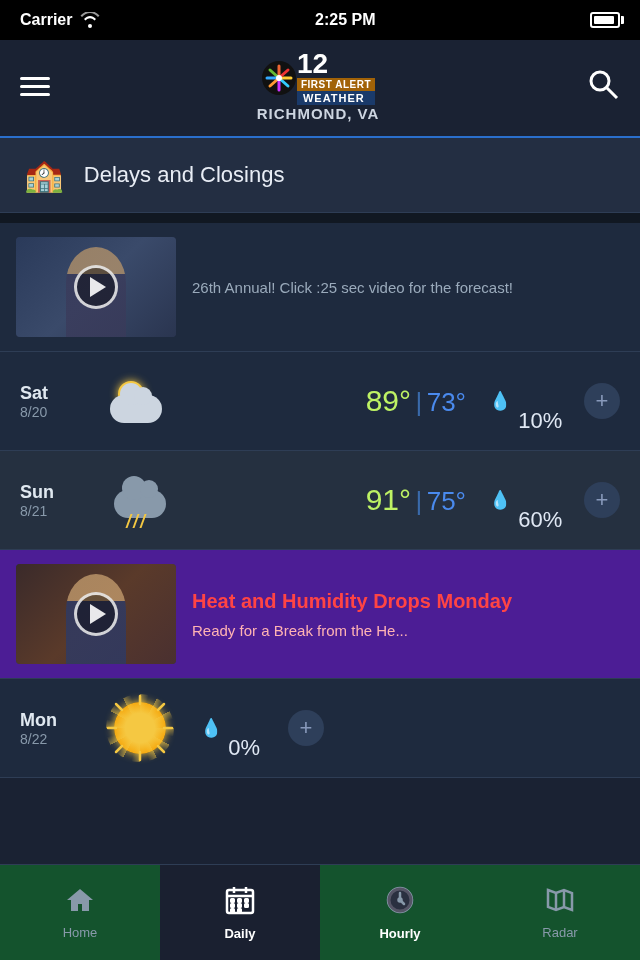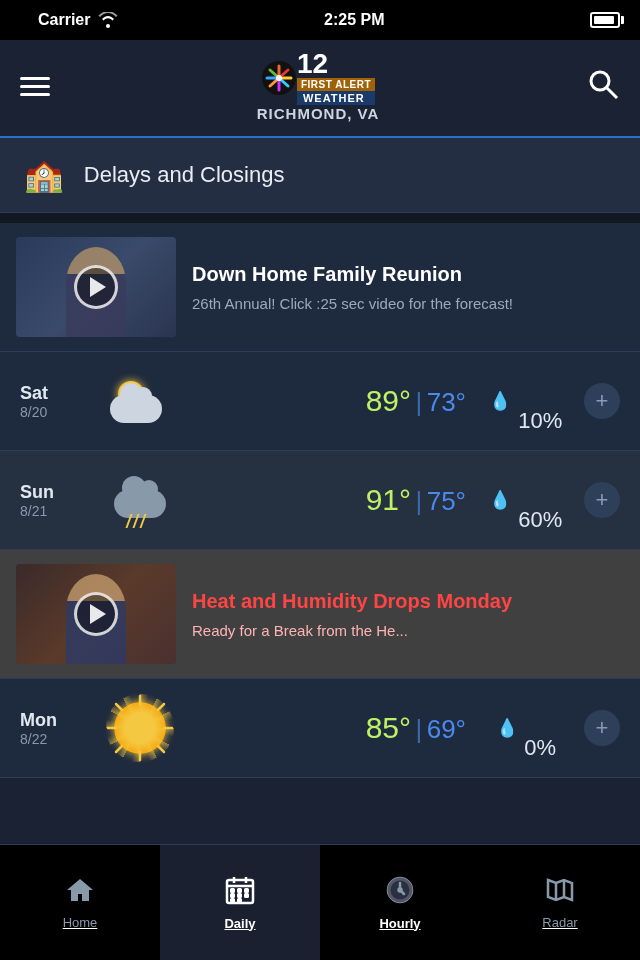--- a/index.html
+++ b/index.html
@@ -21,21 +21,20 @@
       align-items: center;
       justify-content: space-between;
       padding: 0 20px;
       font-size: 16px;
       font-weight: 600;
     }
     .status-bar .carrier {
       display: flex;
       align-items: center;
       gap: 8px;
-      margin-left: 18px;
     }
     .battery-icon {
       width: 30px;
       height: 16px;
       border: 2px solid #fff;
       border-radius: 3px;
       position: relative;
     }
     .battery-icon::after {
       content: '';
@@ -414,38 +413,37 @@
       font-size: 22px;
       display: flex;
       align-items: center;
       justify-content: center;
       cursor: pointer;
       margin-left: 8px;
     }
 
     
     .news-item-red {
-      background: #404040;
+      background: #4c1d95;
     }
     .news-item-red .news-desc {
       color: #ffb3b3;
     }
 
     
     .bottom-nav {
       position: absolute;
       bottom: 0;
       left: 0;
       right: 0;
-      height: 116px;
-      background: #000000;
+      height: 96px;
+      background: #14532d;
       border-top: 1px solid #2e3d55;
       display: flex;
       align-items: stretch;
-      text-decoration: underline;
     }
     .nav-item {
       flex: 1;
       display: flex;
       flex-direction: column;
       align-items: center;
       justify-content: center;
       gap: 4px;
       cursor: pointer;
       border: none;
@@ -546,21 +544,20 @@
   <div class="news-item">
     <div class="news-thumb">
       <div class="news-thumb-bg"></div>
 
       <div style="position:absolute;bottom:0;width:100%;height:100%;display:flex;align-items:flex-end;justify-content:center;overflow:hidden;">
         <div style="width:60px;height:90px;background:linear-gradient(180deg,#b8956a 0%,#b8956a 30%,#3a3a5a 30%,#3a3a5a 100%);border-radius:50% 50% 0 0 / 40% 40% 0 0;opacity:0.75;"></div>
       </div>
       <div class="play-button"></div>
     </div>
     <div class="news-content">
-      <div class="news-title">Down Home Family Reunion</div>
       <div class="news-desc">26th Annual! Click :25 sec video for the forecast!</div>
     </div>
   </div>
 
   <div class="weather-row">
     <div class="day-info">
       <div class="day-name">Sat</div>
       <div class="day-date">8/20</div>
     </div>
     <div class="weather-icon-area">
@@ -636,25 +633,20 @@
             <line x1="34" y1="58" x2="34" y2="66"></line>
             <line x1="2" y1="34" x2="10" y2="34"></line>
             <line x1="58" y1="34" x2="66" y2="34"></line>
             <line x1="10" y1="10" x2="16" y2="16"></line>
             <line x1="52" y1="52" x2="58" y2="58"></line>
             <line x1="58" y1="10" x2="52" y2="16"></line>
             <line x1="16" y1="52" x2="10" y2="58"></line>
           </g>
         </svg>
       </div>
-    </div>
-    <div class="temps-area">
-      <span class="temp-high">85°</span>
-      <span class="temp-separator"> |</span>
-      <span class="temp-low">69°</span>
     </div>
     <div class="precip-area">
       <span class="drop-icon">💧</span>
       <span class="precip-pct">0%</span>
     </div>
     <button class="expand-btn">+</button>
   </div>
 
 </div>
 

